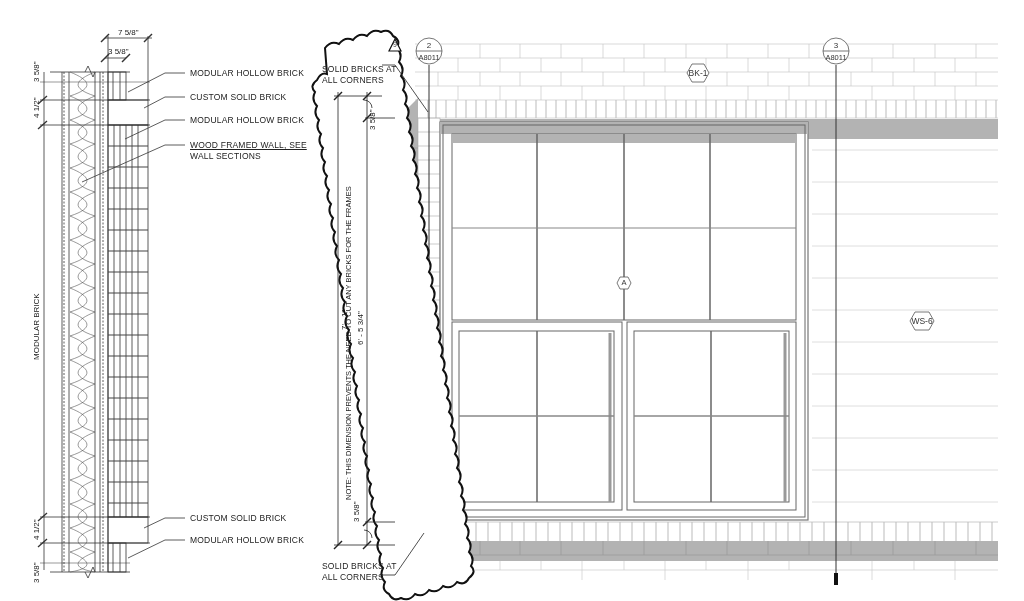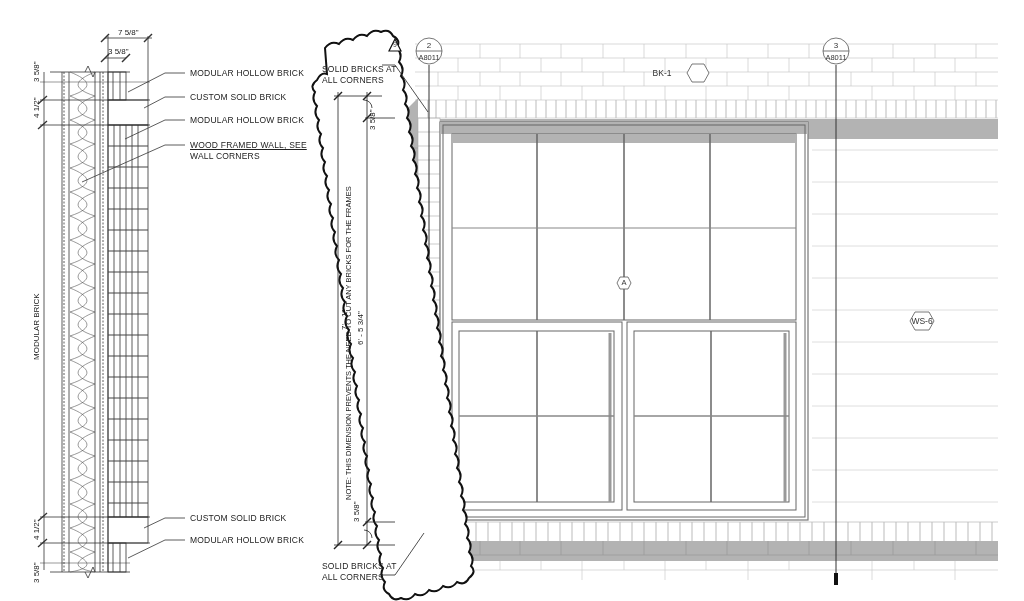--- a/index.html
+++ b/index.html
@@ -451,21 +451,21 @@
 <div class="dim vert" style="left:32px;top:82px;">3 5/8"</div>
 <div class="dim vert" style="left:32px;top:118px;">4 1/2"</div>
 <div class="dim vert" style="left:32px;top:540px;">4 1/2"</div>
 <div class="dim vert" style="left:32px;top:583px;">3 5/8"</div>
 <div class="dim vert" style="left:32px;top:360px;">MODULAR BRICK</div>
 
 <div class="lbl" style="left:190px;top:68px;">MODULAR HOLLOW BRICK</div>
 <div class="lbl" style="left:190px;top:92px;">CUSTOM SOLID BRICK</div>
 <div class="lbl" style="left:190px;top:115px;">MODULAR HOLLOW BRICK</div>
 <div class="lbl" style="left:190px;top:140px;text-decoration:underline;">WOOD FRAMED WALL, SEE</div>
-<div class="lbl" style="left:190px;top:151px;">WALL CORNERS</div>
+<div class="lbl" style="left:190px;top:151px;">WALL SECTIONS</div>
 <div class="lbl" style="left:190px;top:513px;">CUSTOM SOLID BRICK</div>
 <div class="lbl" style="left:190px;top:535px;">MODULAR HOLLOW BRICK</div>
 
 <div class="lbl" style="left:322px;top:64px;">SOLID BRICKS AT</div>
 <div class="lbl" style="left:322px;top:75px;">ALL CORNERS</div>
 <div class="lbl" style="left:322px;top:561px;">SOLID BRICKS AT</div>
 <div class="lbl" style="left:322px;top:572px;">ALL CORNERS</div>
 
 <div class="bubble-txt" style="left:380px;top:41px;width:30px;font-size:7px;">9</div>
 
@@ -473,15 +473,15 @@
 <div class="dim vert" style="left:340px;top:330px;">7' - 1"</div>
 <div class="dim vert" style="left:356px;top:345px;">6' - 5 3/4"</div>
 <div class="dim vert" style="left:352px;top:522px;">3 5/8"</div>
 <div class="dim vert" style="left:344px;top:500px;font-size:7.5px;">NOTE: THIS DIMENSION PREVENTS THE NEED TO CUT ANY BRICKS FOR THE FRAMES</div>
 
 <div class="bubble-txt" style="left:414px;top:41px;">2</div>
 <div class="bubble-txt" style="left:414px;top:53px;font-size:7.5px;">A8011</div>
 <div class="bubble-txt" style="left:821px;top:41px;">3</div>
 <div class="bubble-txt" style="left:821px;top:53px;font-size:7.5px;">A8011</div>
 
-<div class="tag" style="left:647px;top:68px;width:30px;">BK-1</div>
+<div class="tag" style="left:683px;top:68px;width:30px;">BK-1</div>
 <div class="tag" style="left:907px;top:316px;width:30px;">WS-6</div>
 <div class="tag" style="left:614px;top:278px;width:20px;font-size:7.5px;">A</div>
 
 </body></html>

